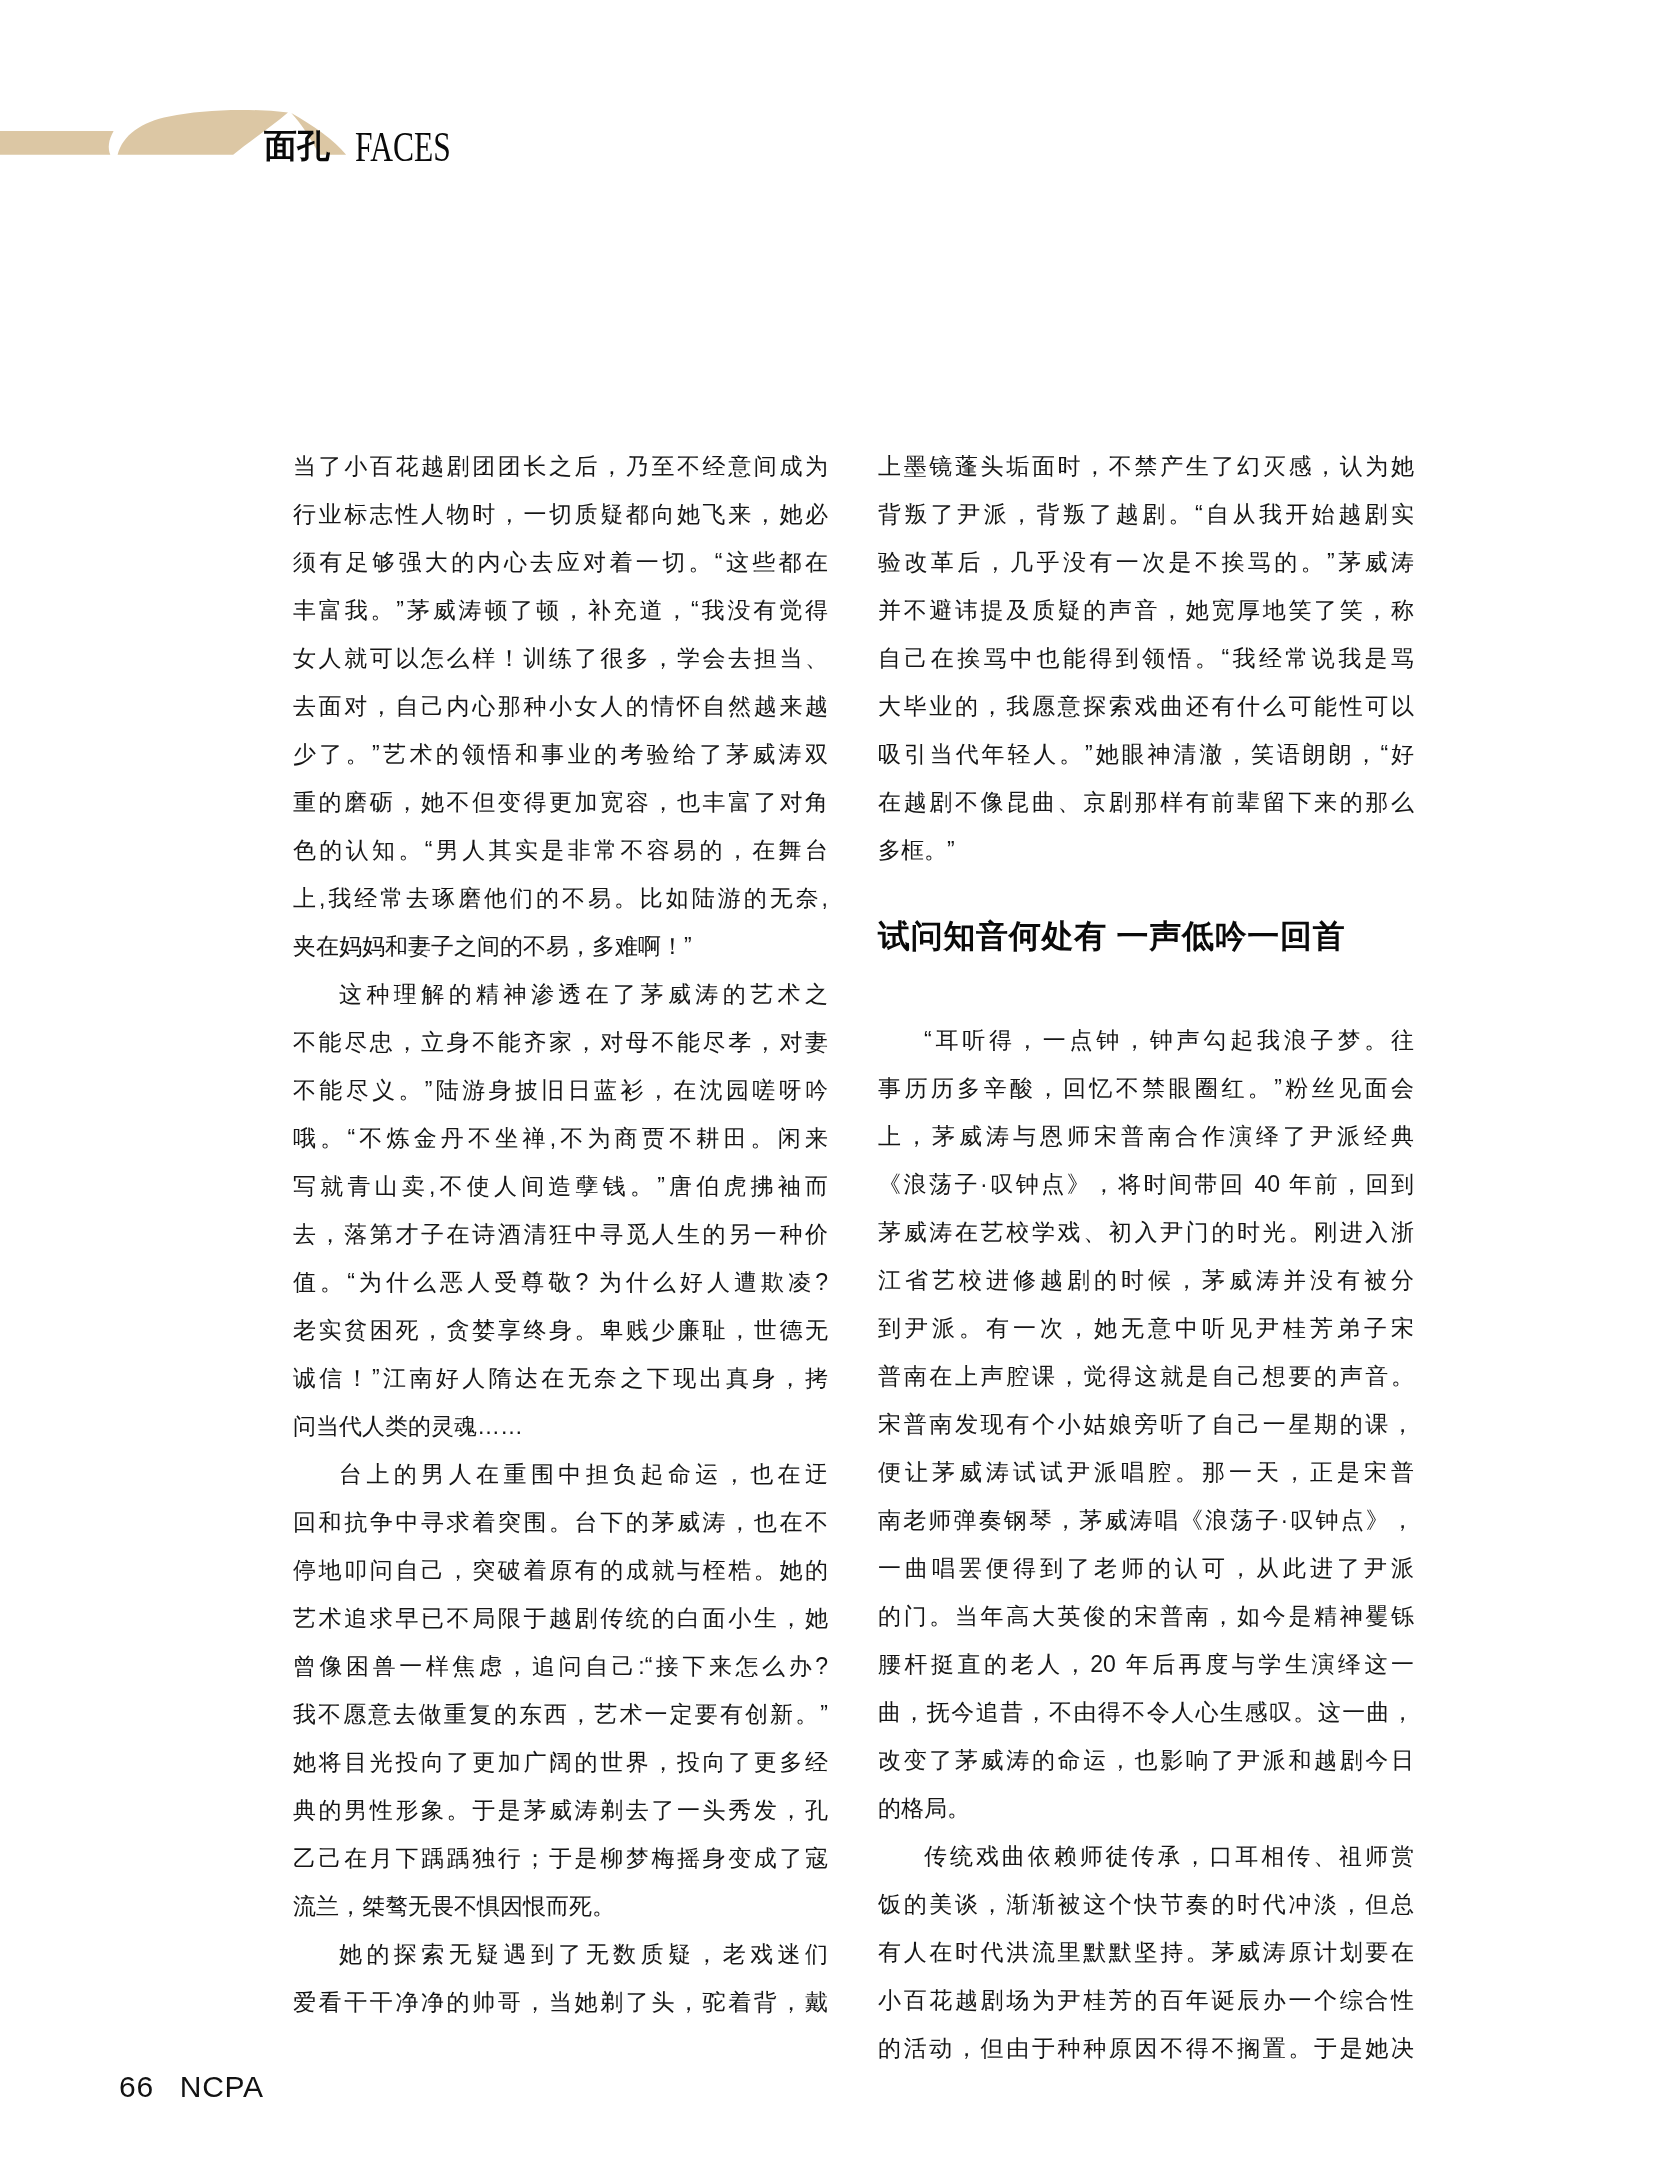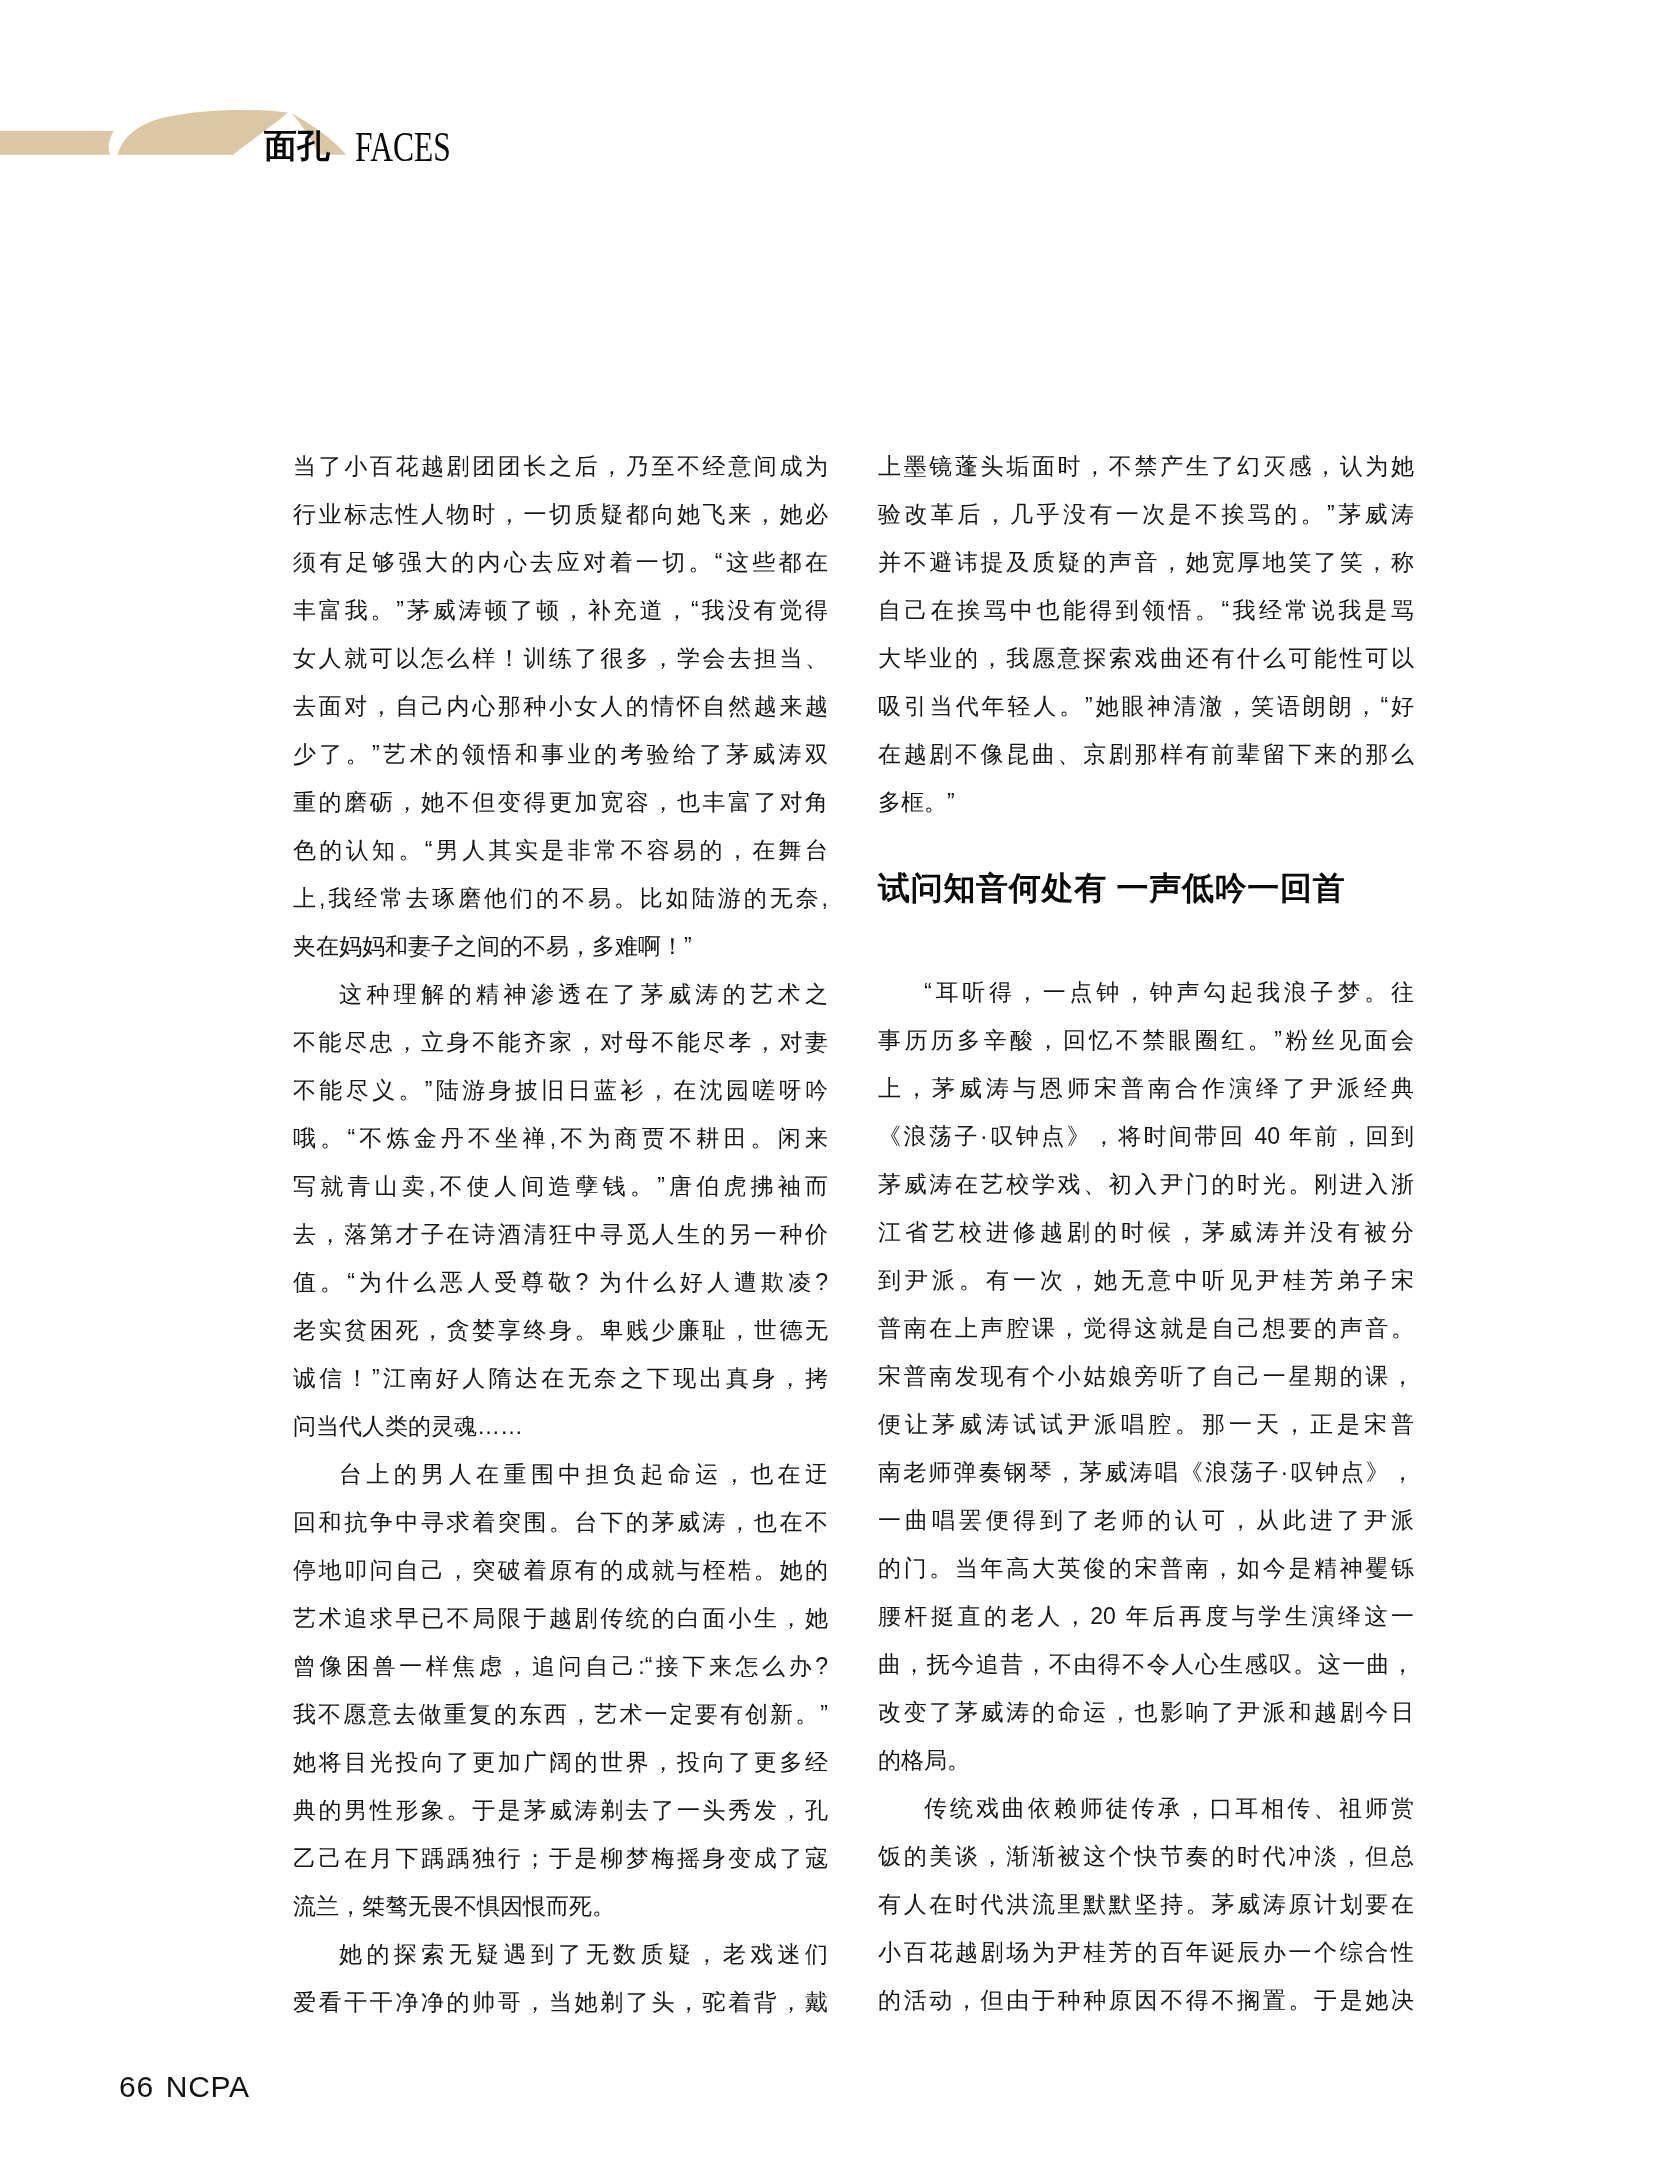--- a/index.html
+++ b/index.html
@@ -41,21 +41,21 @@
     margin:44px 0 62px 0;
     font-size:32px;line-height:36px;font-weight:700;
     color:#0a0a0a;white-space:nowrap;
     letter-spacing:0.7px;
   }
   
   .footer{
     position:absolute;left:119px;top:2070px;
     font-size:30px;line-height:33px;font-weight:500;
     color:#121212;letter-spacing:0.7px;
-    display:flex;gap:12px;align-items:flex-end;
+    display:flex;gap:26px;align-items:flex-end;
   }
 </style>
 </head>
 <body>
 
 <div class="page">
 
   <svg class="header-graphic" viewBox="0 0 760 260" xmlns="http://www.w3.org/2000/svg" aria-hidden="true">
     <path class="accent" d="M0,198 L172,198 C164,212 163,224 167,234 L0,234 Z" fill="#dcc7a4"></path>
     <path class="accent" d="M178,234 C186,204 214,184 256,176 C305,166 372,163 436,170 C410,192 378,214 353,234 Z" fill="#dcc7a4"></path>
@@ -97,20 +97,21 @@
       <div class="line">典的男性形象。于是茅威涛剃去了一头秀发，孔</div>
       <div class="line">乙己在月下踽踽独行；于是柳梦梅摇身变成了寇</div>
       <div class="line end">流兰，桀骜无畏不惧因恨而死。</div>
       <div class="line indent">她的探索无疑遇到了无数质疑，老戏迷们</div>
       <div class="line">爱看干干净净的帅哥，当她剃了头，驼着背，戴</div>
     </div>
 
   <div class="col col-right">
     <div>
         <div class="line">上墨镜蓬头垢面时，不禁产生了幻灭感，认为她</div>
+        <div class="line">背叛了尹派，背叛了越剧。“自从我开始越剧实</div>
         <div class="line">验改革后，几乎没有一次是不挨骂的。”茅威涛</div>
         <div class="line">并不避讳提及质疑的声音，她宽厚地笑了笑，称</div>
         <div class="line">自己在挨骂中也能得到领悟。“我经常说我是骂</div>
         <div class="line">大毕业的，我愿意探索戏曲还有什么可能性可以</div>
         <div class="line">吸引当代年轻人。”她眼神清澈，笑语朗朗，“好</div>
         <div class="line">在越剧不像昆曲、京剧那样有前辈留下来的那么</div>
         <div class="line end">多框。”</div>
       </div>
     <h2 class="section-heading">试问知音何处有 一声低吟一回首</h2>
     <div>

